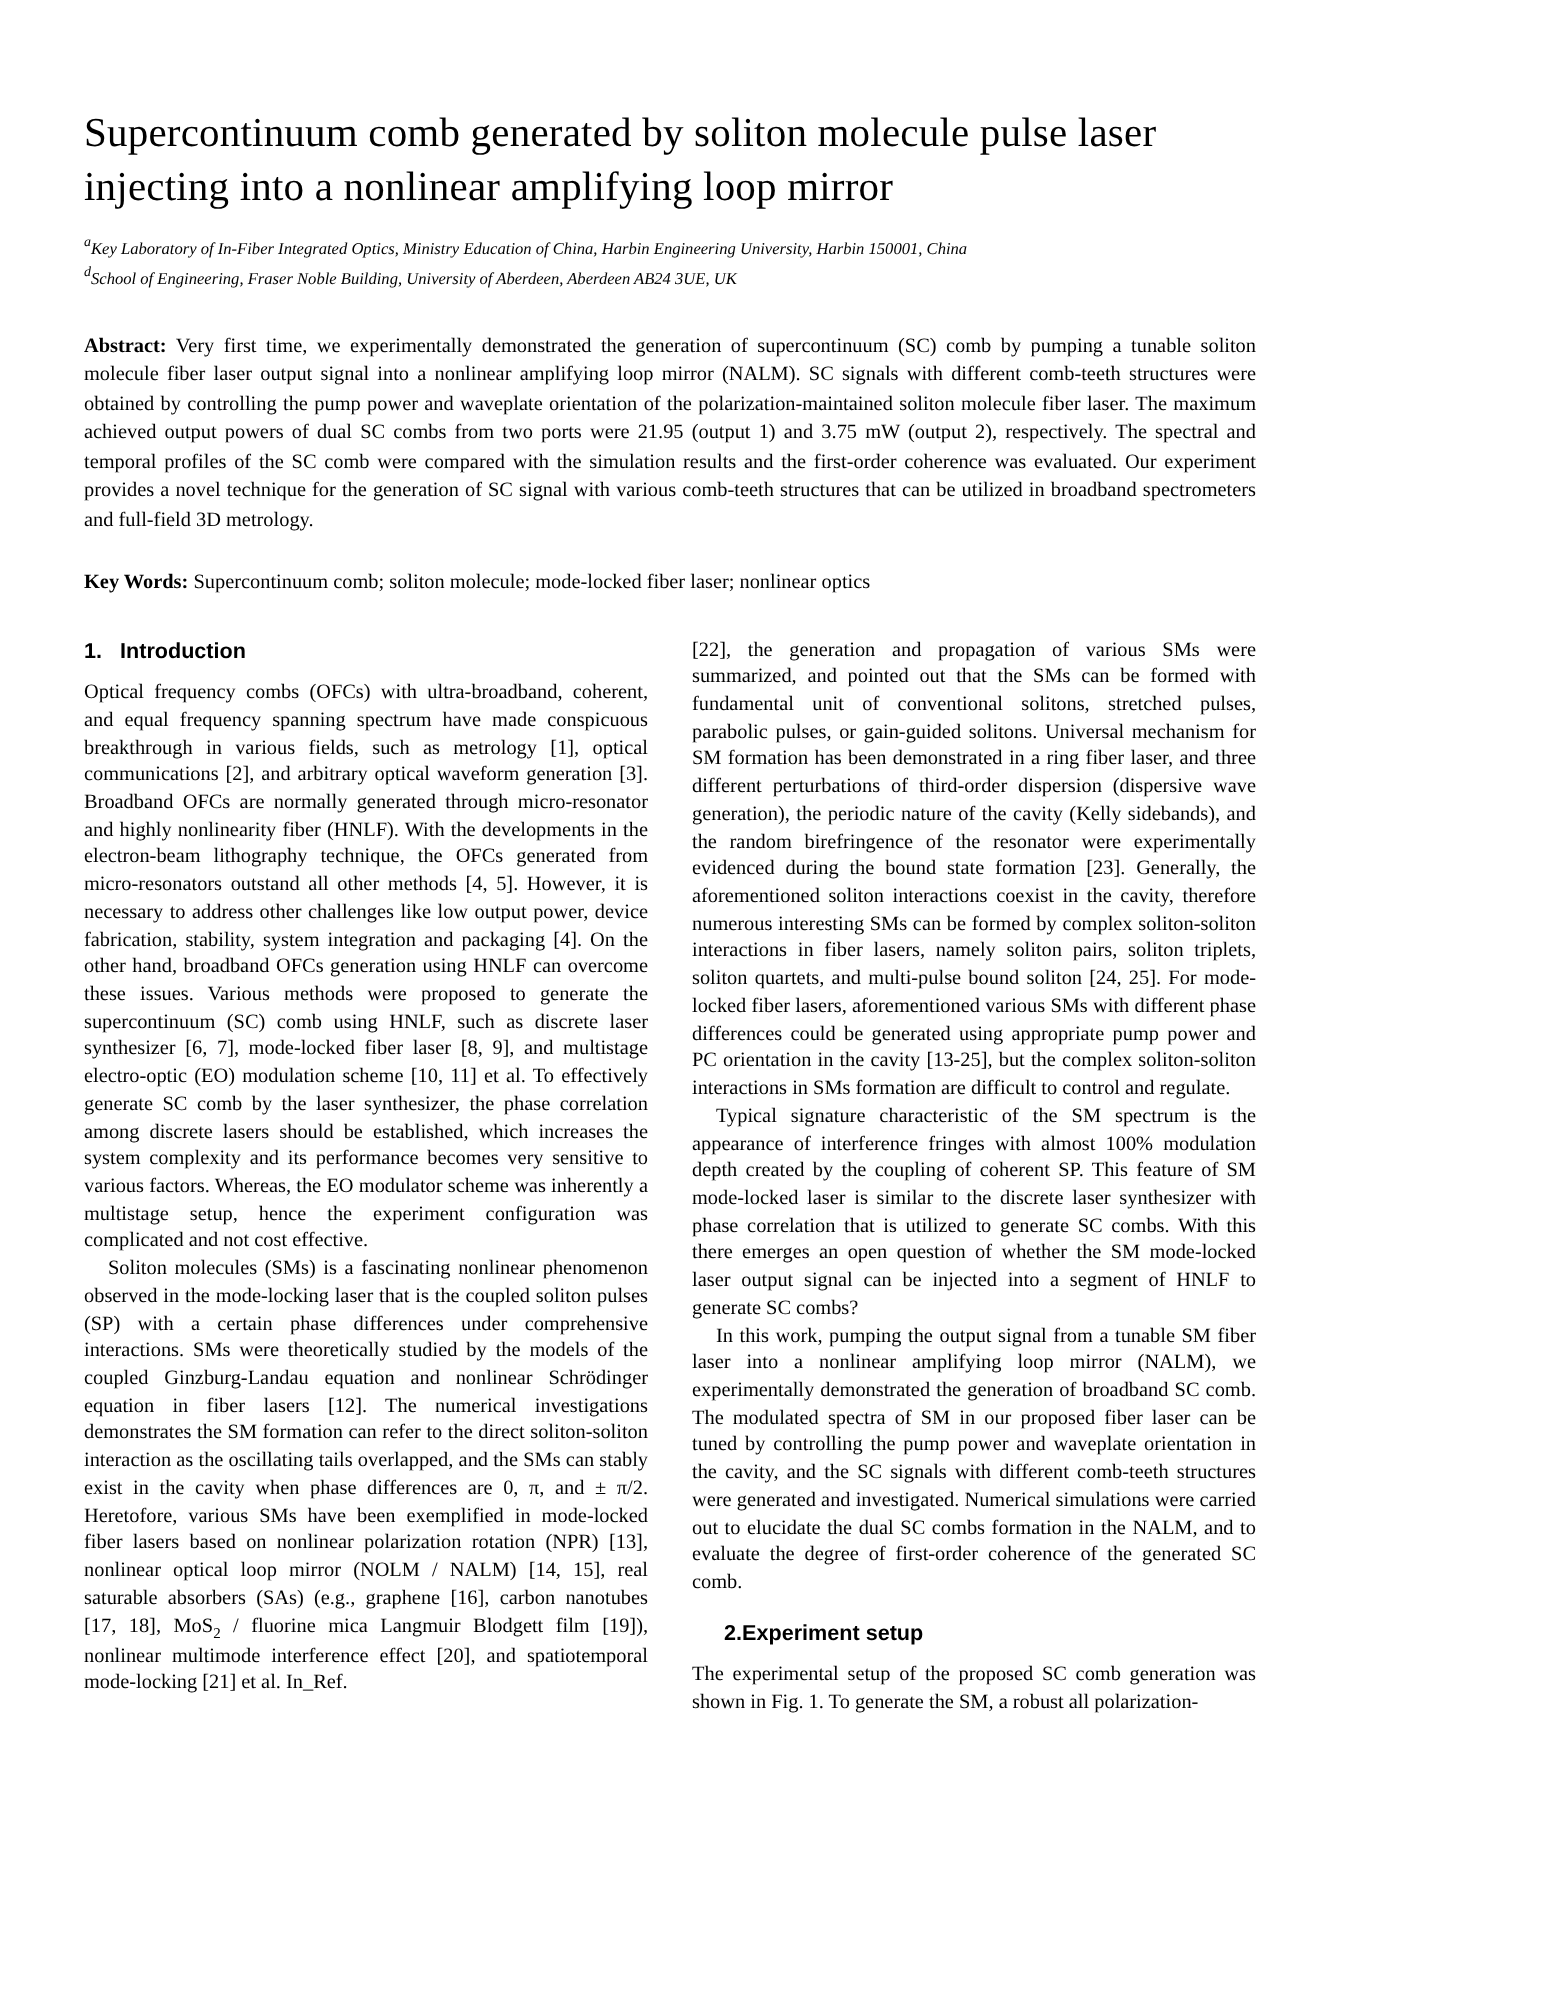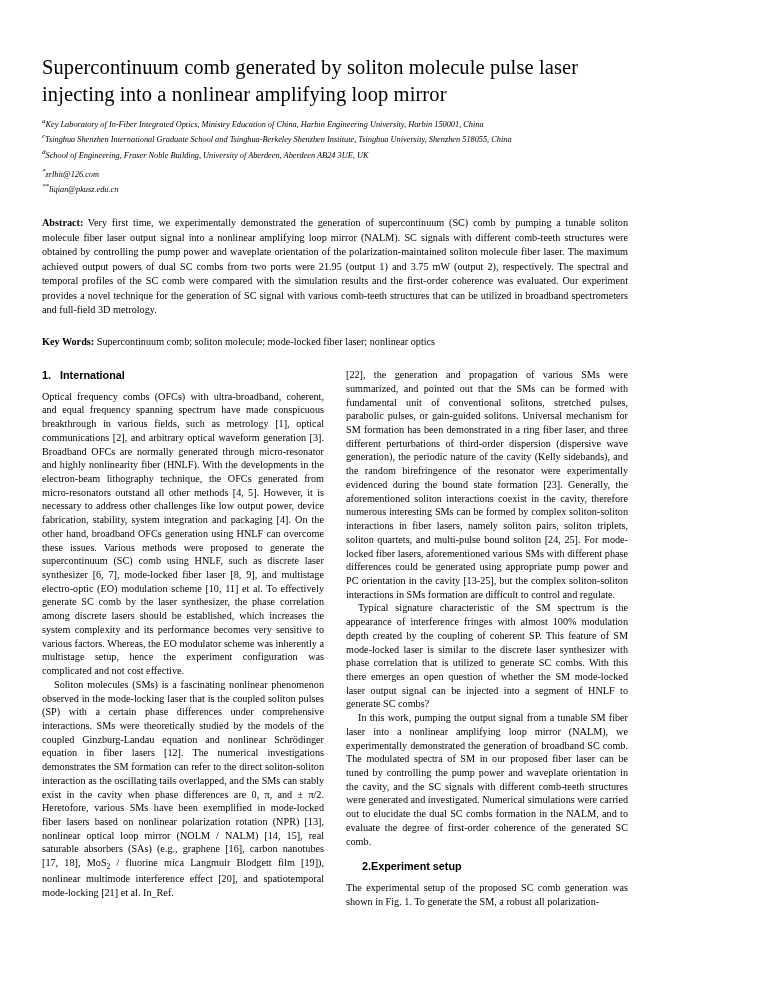--- a/index.html
+++ b/index.html
@@ -115,42 +115,37 @@
 </head>
 <body>
 
 <div class="page">
 
   <h1 class="title">Supercontinuum comb generated by soliton molecule pulse laser injecting into a nonlinear amplifying loop mirror</h1>
 
 
   <div class="affils">
     <div><sup>a</sup>Key Laboratory of In-Fiber Integrated Optics, Ministry Education of China, Harbin Engineering University, Harbin 150001, China</div>
-    <div><sup>c</sup>Tsinghua Shenzhen International Graduate School and Tsinghua-Berkeley Shenzhen Institute, Tsinghua University, Shenzhen 518055, China</div>
     <div><sup>d</sup>School of Engineering, Fraser Noble Building, University of Aberdeen, Aberdeen AB24 3UE, UK</div>
   </div>
 
-  <div class="emails">
-    <div><sup>*</sup>zrlhit@126.com</div>
-    <div><sup>**</sup>liqian@pkusz.edu.cn</div>
-  </div>
 
   <div class="abstract">
     <span class="lbl">Abstract:</span><span> Very first time, we experimentally demonstrated the generation of supercontinuum (SC) comb by pumping a tunable soliton molecule fiber laser output signal into a nonlinear amplifying loop mirror (NALM). SC signals with different comb-teeth structures were obtained by controlling the pump power and waveplate orientation of the polarization-maintained soliton molecule fiber laser. The maximum achieved output powers of dual SC combs from two ports were 21.95 (output 1) and 3.75 mW (output 2), respectively. The spectral and temporal profiles of the SC comb were compared with the simulation results and the first-order coherence was evaluated. Our experiment provides a novel technique for the generation of SC signal with various comb-teeth structures that can be utilized in broadband spectrometers and full-field 3D metrology.</span>
   </div>
 
   <div class="keywords">
     <span class="lbl">Key Words:</span><span> Supercontinuum comb; soliton molecule; mode-locked fiber laser; nonlinear optics</span>
   </div>
 
   <div class="columns">
 
     <div class="col">
       <div class="sec-head">
-        <span class="num">1.</span><span>International</span>
+        <span class="num">1.</span><span>Introduction</span>
       </div>
       <p class="body-par">Optical frequency combs (OFCs) with ultra-broadband, coherent, and equal frequency spanning spectrum have made conspicuous breakthrough in various fields, such as metrology [1], optical communications [2], and arbitrary optical waveform generation [3]. Broadband OFCs are normally generated through micro-resonator and highly nonlinearity fiber (HNLF). With the developments in the electron-beam lithography technique, the OFCs generated from micro-resonators outstand all other methods [4, 5]. However, it is necessary to address other challenges like low output power, device fabrication, stability, system integration and packaging [4]. On the other hand, broadband OFCs generation using HNLF can overcome these issues. Various methods were proposed to generate the supercontinuum (SC) comb using HNLF, such as discrete laser synthesizer [6, 7], mode-locked fiber laser [8, 9], and multistage electro-optic (EO) modulation scheme [10, 11] et al. To effectively generate SC comb by the laser synthesizer, the phase correlation among discrete lasers should be established, which increases the system complexity and its performance becomes very sensitive to various factors. Whereas, the EO modulator scheme was inherently a multistage setup, hence the experiment configuration was complicated and not cost effective.</p>
       <p class="body-par">Soliton molecules (SMs) is a fascinating nonlinear phenomenon observed in the mode-locking laser that is the coupled soliton pulses (SP) with a certain phase differences under comprehensive interactions. SMs were theoretically studied by the models of the coupled Ginzburg-Landau equation and nonlinear Schrödinger equation in fiber lasers [12]. The numerical investigations demonstrates the SM formation can refer to the direct soliton-soliton interaction as the oscillating tails overlapped, and the SMs can stably exist in the cavity when phase differences are 0, π, and ± π/2. Heretofore, various SMs have been exemplified in mode-locked fiber lasers based on nonlinear polarization rotation (NPR) [13], nonlinear optical loop mirror (NOLM / NALM) [14, 15], real saturable absorbers (SAs) (e.g., graphene [16], carbon nanotubes [17, 18], MoS<sub>2</sub> / fluorine mica Langmuir Blodgett film [19]), nonlinear multimode interference effect [20], and spatiotemporal mode-locking [21] et al. In_Ref.</p>
     </div>
 
     <div class="col">
       <p class="body-par">[22], the generation and propagation of various SMs were summarized, and pointed out that the SMs can be formed with fundamental unit of conventional solitons, stretched pulses, parabolic pulses, or gain-guided solitons. Universal mechanism for SM formation has been demonstrated in a ring fiber laser, and three different perturbations of third-order dispersion (dispersive wave generation), the periodic nature of the cavity (Kelly sidebands), and the random birefringence of the resonator were experimentally evidenced during the bound state formation [23]. Generally, the aforementioned soliton interactions coexist in the cavity, therefore numerous interesting SMs can be formed by complex soliton-soliton interactions in fiber lasers, namely soliton pairs, soliton triplets, soliton quartets, and multi-pulse bound soliton [24, 25]. For mode-locked fiber lasers, aforementioned various SMs with different phase differences could be generated using appropriate pump power and PC orientation in the cavity [13-25], but the complex soliton-soliton interactions in SMs formation are difficult to control and regulate.</p>
       <p class="body-par">Typical signature characteristic of the SM spectrum is the appearance of interference fringes with almost 100% modulation depth created by the coupling of coherent SP. This feature of SM mode-locked laser is similar to the discrete laser synthesizer with phase correlation that is utilized to generate SC combs. With this there emerges an open question of whether the SM mode-locked laser output signal can be injected into a segment of HNLF to generate SC combs?</p>
       <p class="body-par">In this work, pumping the output signal from a tunable SM fiber laser into a nonlinear amplifying loop mirror (NALM), we experimentally demonstrated the generation of broadband SC comb. The modulated spectra of SM in our proposed fiber laser can be tuned by controlling the pump power and waveplate orientation in the cavity, and the SC signals with different comb-teeth structures were generated and investigated. Numerical simulations were carried out to elucidate the dual SC combs formation in the NALM, and to evaluate the degree of first-order coherence of the generated SC comb.</p>
       <div class="sec-head-2">

